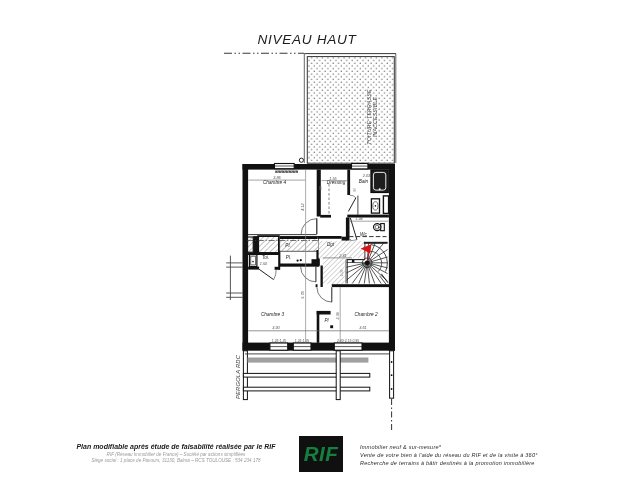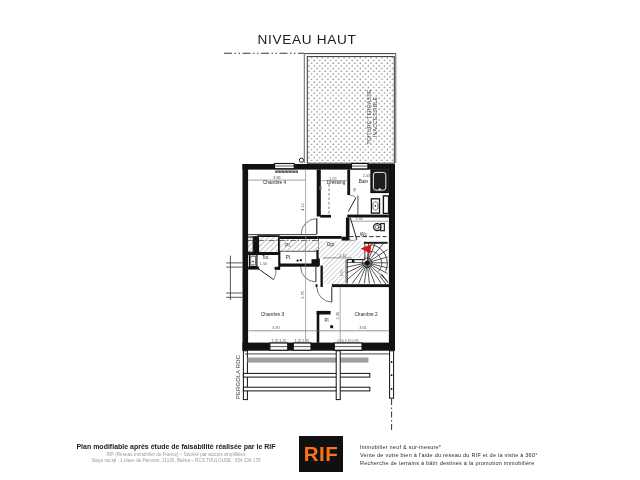--- a/index.html
+++ b/index.html
@@ -1,17 +1,17 @@
 <!DOCTYPE html>
 <html><head>
 <meta charset="utf-8">
 <style>
 html,body{margin:0;padding:0;background:#fff;}
 #page{position:relative;width:640px;height:480px;background:#fff;overflow:hidden;
-font-family:"Liberation Sans", sans-serif;}
+font-family:"Liberation Sans", sans-serif;font-style:italic;}
 svg{position:absolute;left:0;top:0;}
 text{font-family:"Liberation Sans", sans-serif;}
 </style>
 </head>
 <body>
 <div id="page">
 <svg width="640" height="480" viewBox="0 0 640 480">
 <defs>
 <pattern id="dots" width="5.4" height="5.4" patternUnits="userSpaceOnUse">
 <rect width="5.4" height="5.4" fill="#fff"></rect>
@@ -339,16 +339,16 @@
 <circle cx="391.6" cy="375.2" r="0.9" fill="#111"></circle>
 <circle cx="391.6" cy="389" r="0.9" fill="#111"></circle>
 
 <line x1="391.6" y1="399" x2="391.6" y2="430.5" stroke="#333" stroke-width="1" stroke-dasharray="6 2.5 1.5 2.5"></line>
 </svg>
 
 <div style="position:absolute;left:0;top:442.5px;width:352px;text-align:center;font-size:7px;font-weight:bold;color:#1a1a1a;">Plan modifiable après étude de faisabilité réalisée par le RIF</div>
 
 <div style="position:absolute;left:0;top:451.5px;width:352px;text-align:center;font-size:4.6px;color:#9a9a9a;line-height:6.4px;">RIF (Réseau Immobilier de France) – Société par actions simplifiées<br>Siège social : 1 place de Pavours, 31130, Balma – RCS TOULOUSE : 534 234 178</div>
 
-<div style="position:absolute;left:299px;top:436px;width:44px;height:36px;background:#101010;color:#f97316;text-align:center;font-weight:bold;font-size:20.5px;line-height:36px;letter-spacing:0.5px;">RIF</div>
+<div style="position:absolute;left:299px;top:436px;width:44px;height:36px;background:#101010;color:#15803d;text-align:center;font-weight:bold;font-size:20.5px;line-height:36px;letter-spacing:0.5px;">RIF</div>
 
 <div style="position:absolute;left:360px;top:442.5px;font-size:5.5px;color:#2a2a2a;line-height:8.4px;letter-spacing:0.24px;">Immobilier neuf &amp; sur-mesure*<br>Vente de votre bien à l'aide du réseau du RIF et de la visite à 360°<br>Recherche de terrains à bâtir destinés à la promotion immobilière</div>
 </div>
 
 </body></html>

